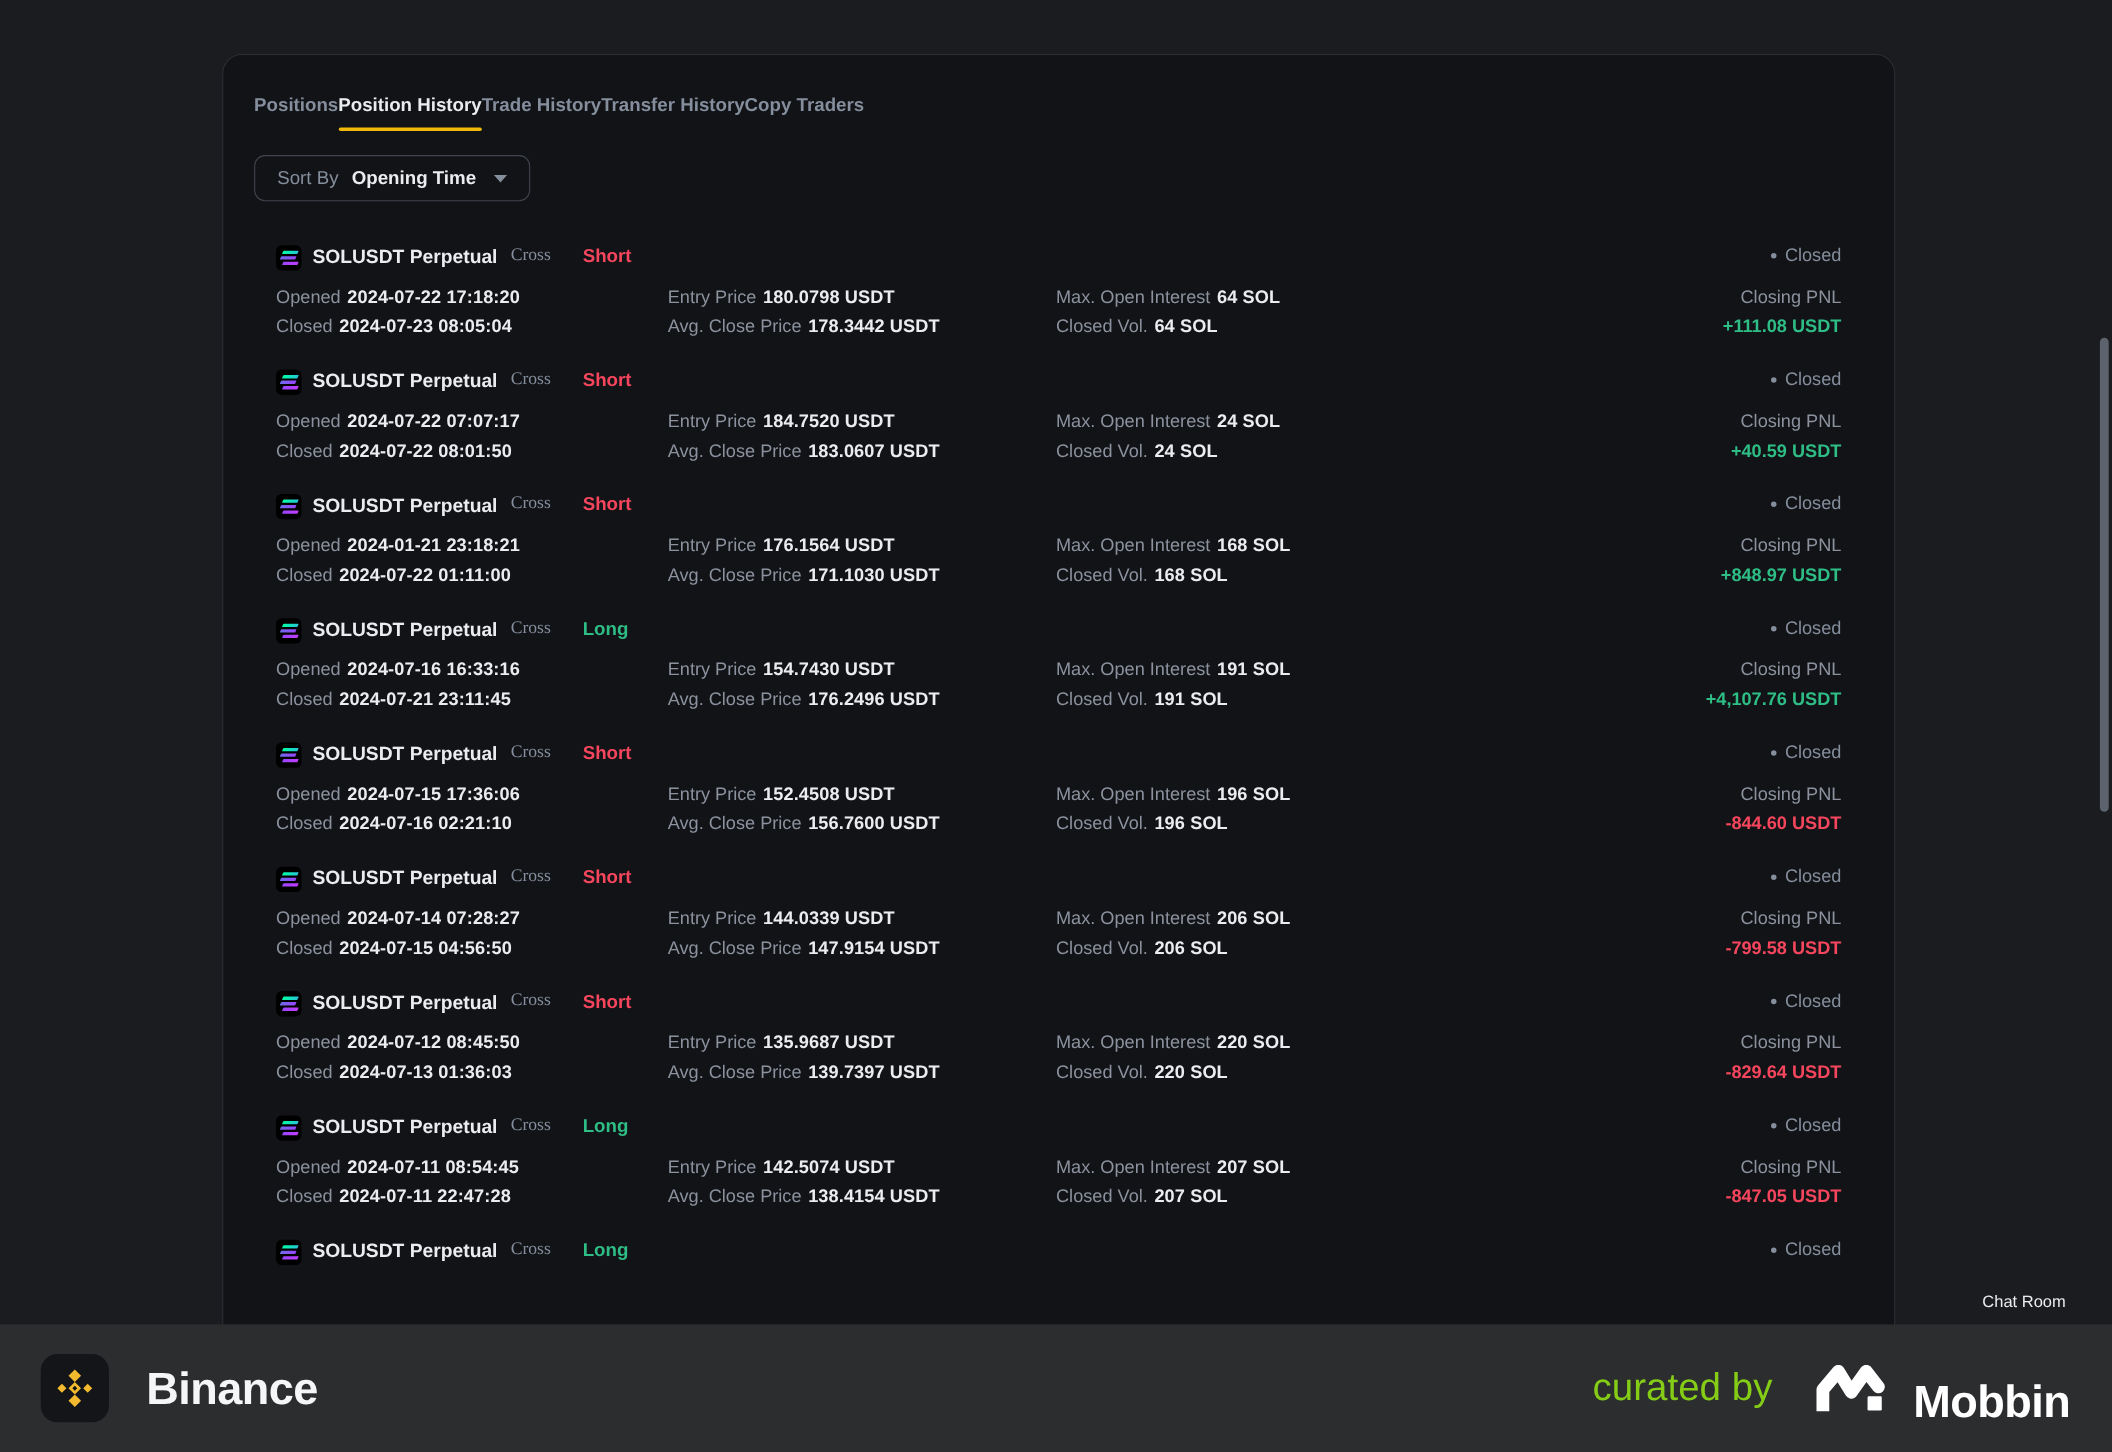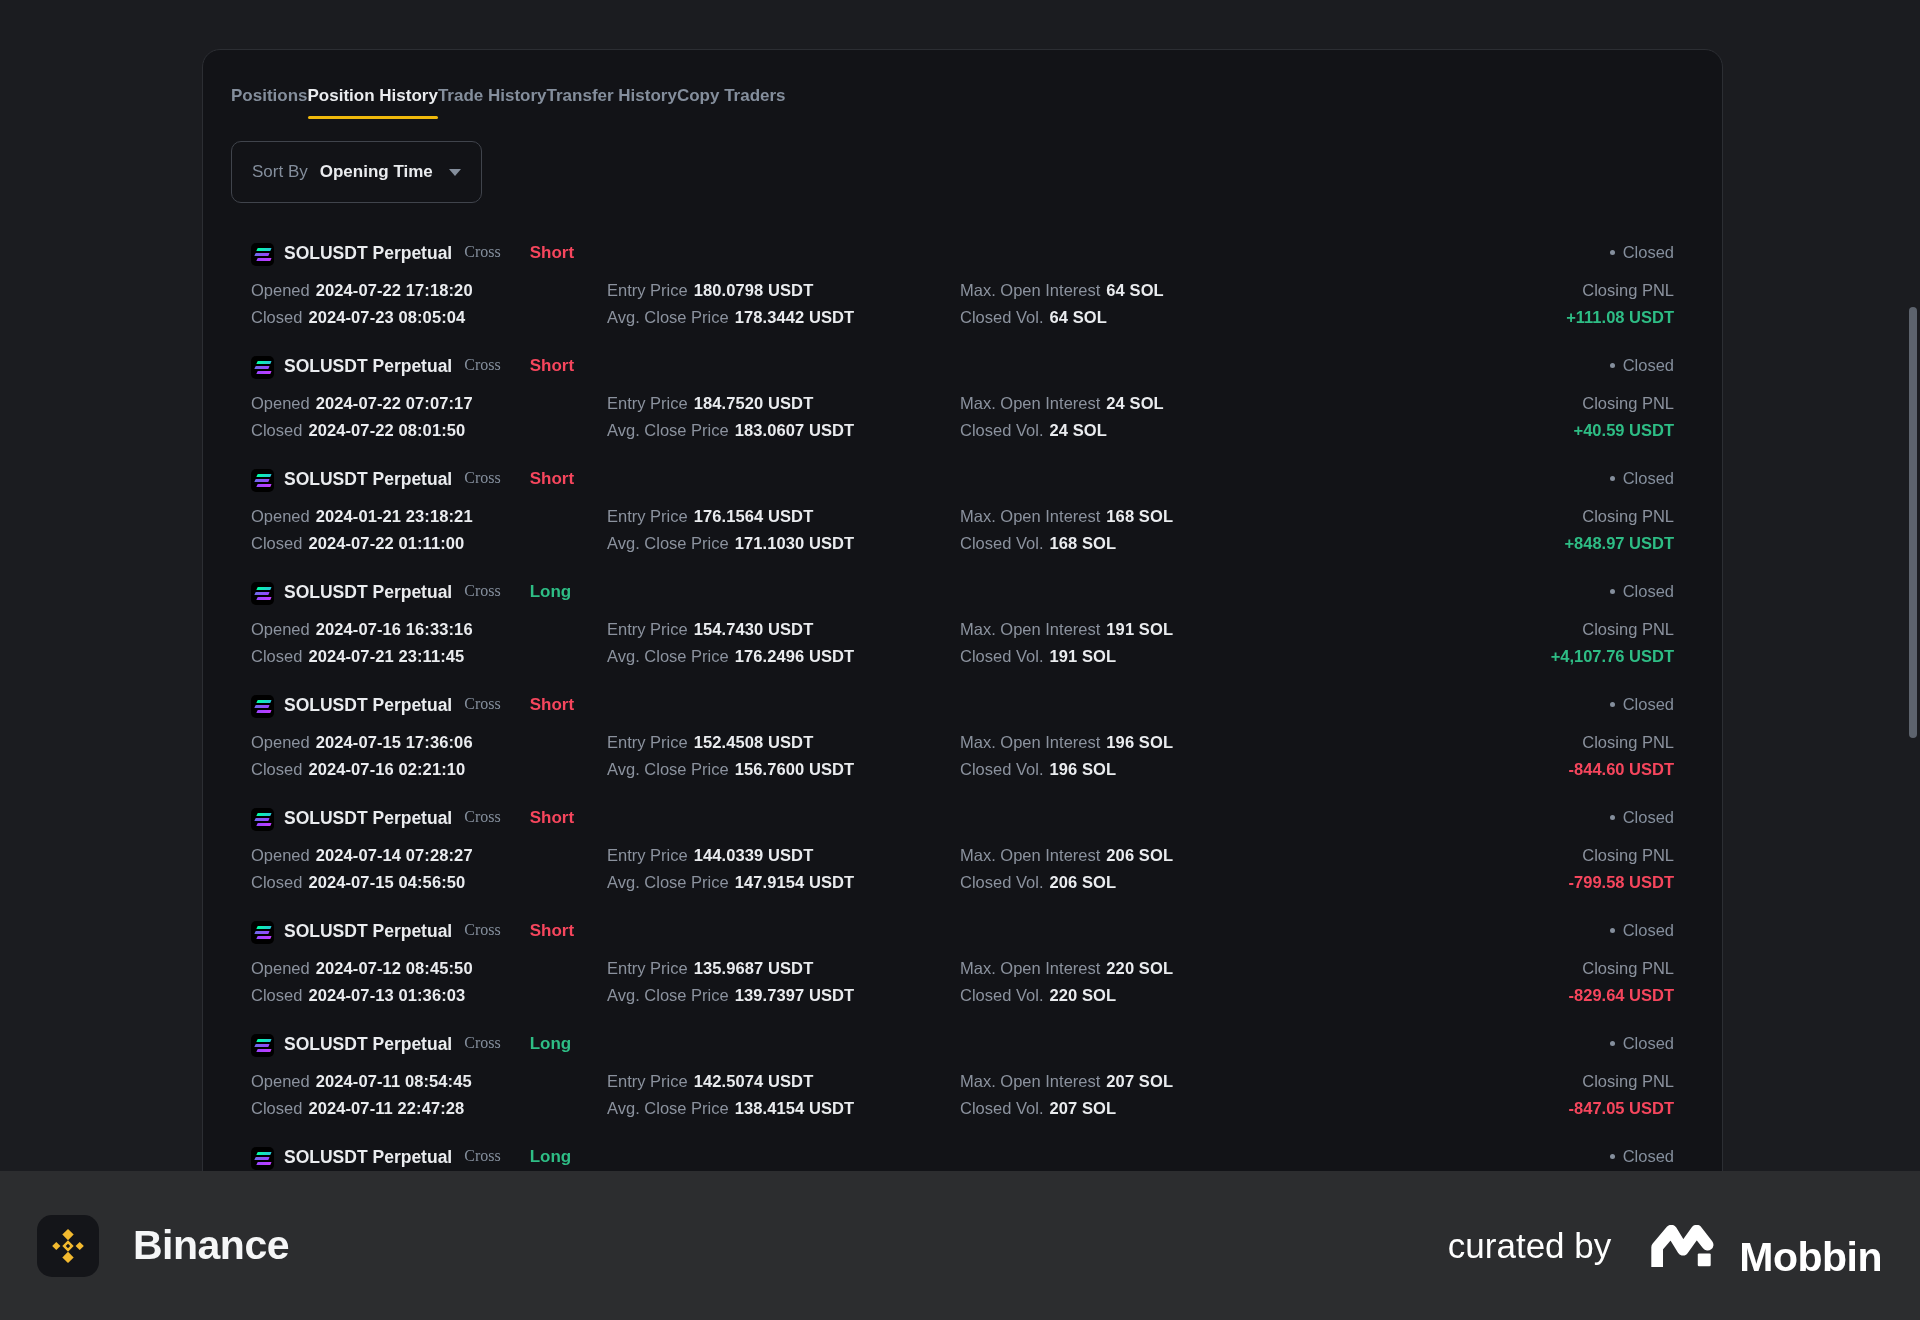--- a/index.html
+++ b/index.html
@@ -27,21 +27,21 @@
   .tab.active { color:#eaecef; font-weight:700; }
   .tab.active::after {
     content:""; position:absolute; left:0; right:0; bottom:6px; height:3px;
     background:#f0b90b; border-radius:2px;
   }
 
   
   .sort-row { padding:16px 28px 0 28px; }
   .sort-btn {
     display:inline-flex; align-items:center; gap:12px;
-    height:62px; padding:0 20px;
+    height:42px; padding:0 20px;
     border:1px solid #40444c; border-radius:10px; background:transparent;
     font-size:17px; cursor:pointer;
   }
   .sort-label { color:#848e9c; }
   .sort-value { color:#eaecef; font-weight:700; }
   .caret {
     width:0; height:0; margin-left:4px;
     border-left:6px solid transparent; border-right:6px solid transparent;
     border-top:7px solid #848e9c;
   }
@@ -92,33 +92,33 @@
   }
 
   
   .chat-room {
     position:absolute; right:42px; bottom:128px; font-size:15px; color:#eaecef;
     z-index:15; cursor:pointer;
   }
 
   
   .footer {
-    position:absolute; left:0; right:0; bottom:0; height:149px;
+    position:absolute; left:0; right:0; bottom:0; height:116px;
     background:#2c2d2f; z-index:20;
     display:flex; align-items:center; justify-content:space-between;
     padding:0 38px 0 37px;
   }
   .brand { display:flex; align-items:center; gap:34px; }
   .brand-tile {
     width:62px; height:62px; border-radius:15px; background:#141519;
     display:flex; align-items:center; justify-content:center;
   }
   .brand-name { font-size:41px; font-weight:700; color:#f5f6f7; letter-spacing:-0.5px; }
   .curated { display:flex; align-items:center; gap:24px; }
-  .curated-by { font-size:35px; font-weight:400; color:#ffffff; }
+  .curated-by { font-size:35px; font-weight:400; color:#84cc16; }
   .mobbin-logo { margin-left:16px; }
   .mobbin-name { font-size:41px; font-weight:700; color:#ffffff; letter-spacing:-0.5px;margin-top:24px; }
 </style>
 </head>
 <body>
 
 <div class="card">
 
   <div class="tabs">
     <div class="tab">Positions</div>

